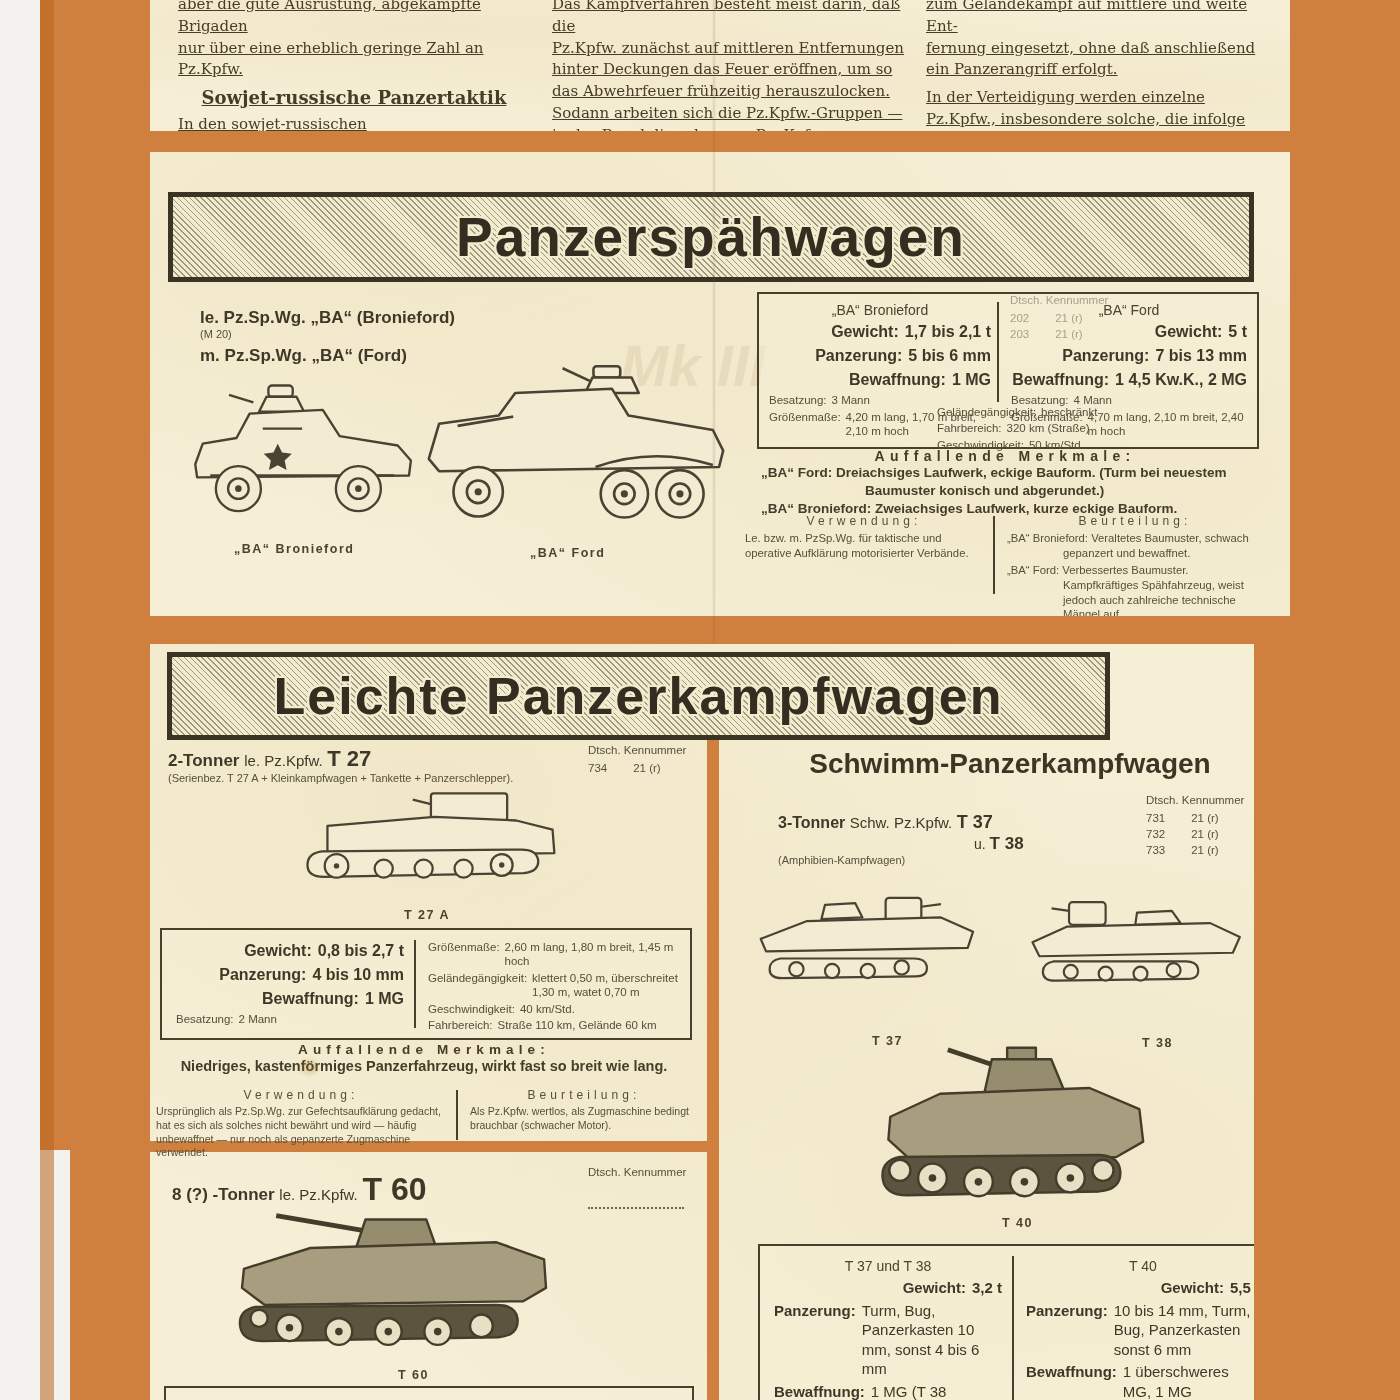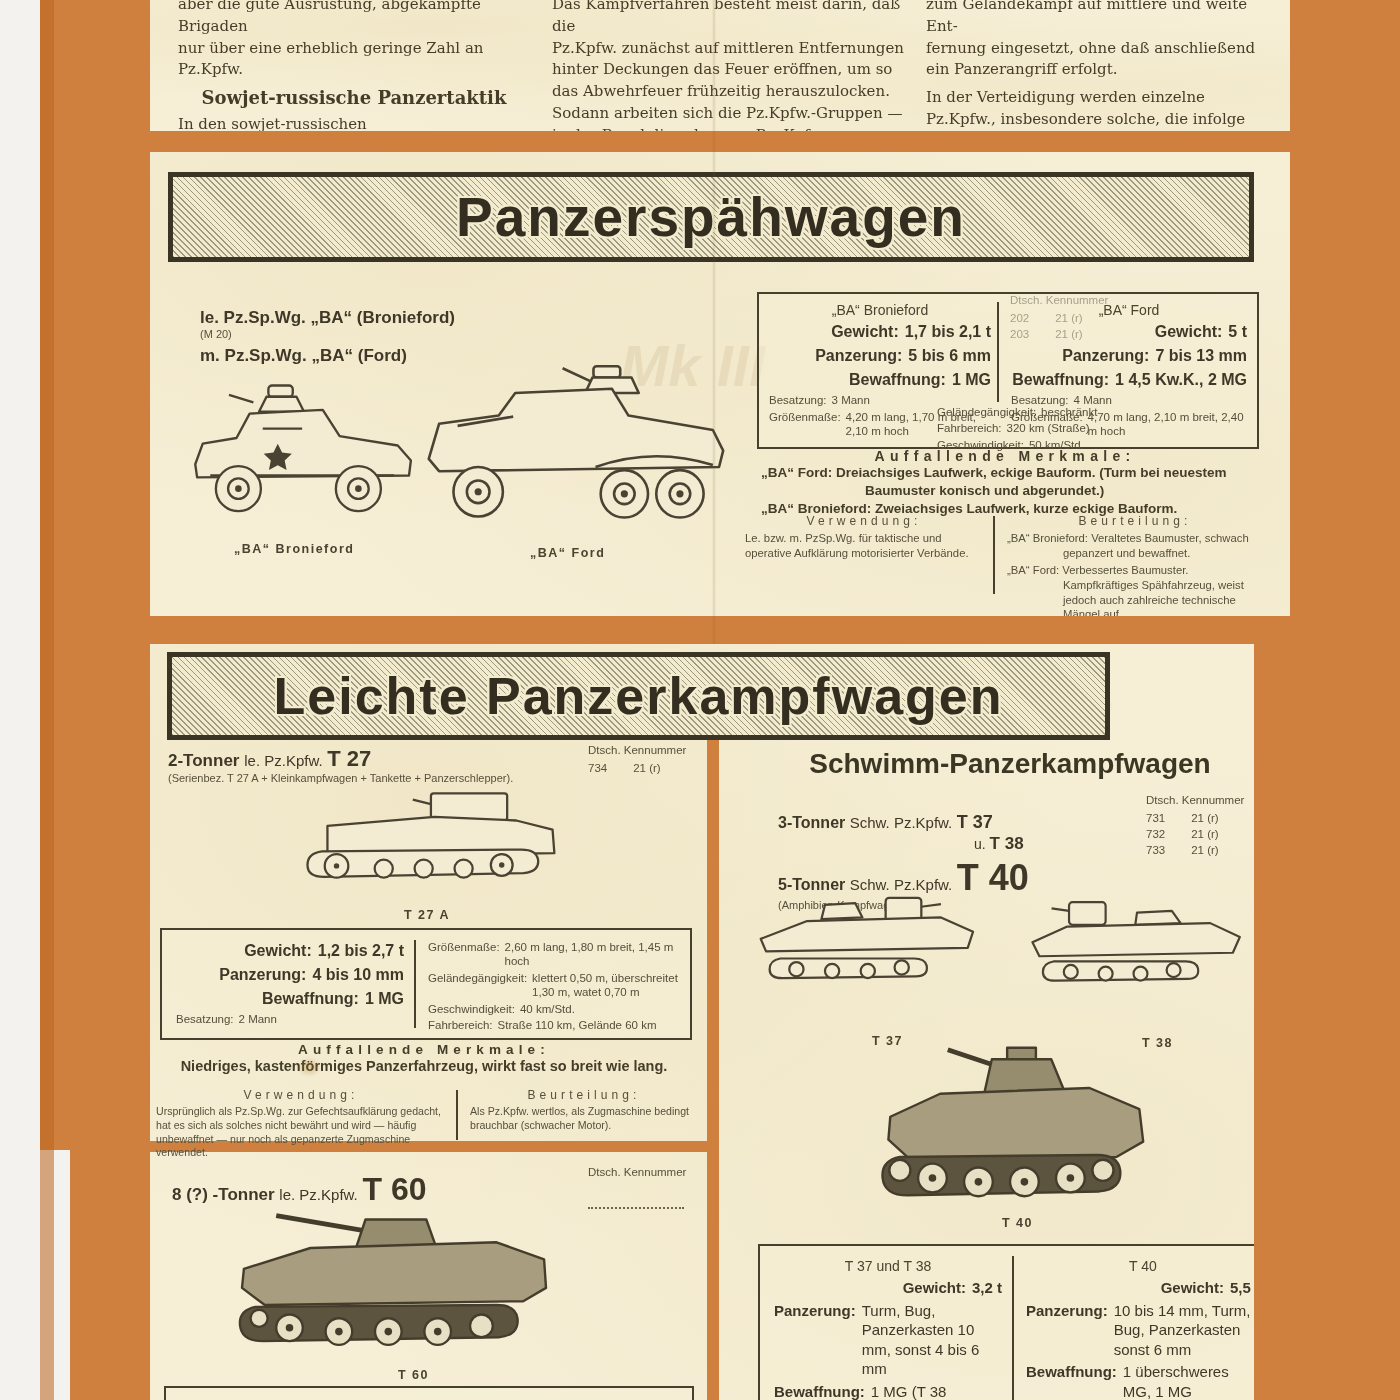--- a/index.html
+++ b/index.html
@@ -21,21 +21,21 @@
           display:flex;align-items:center;justify-content:center;}
   .banner-text{font-weight:bold;color:#332e1f;letter-spacing:2px;
           text-shadow:2px 0 0 #f2ebce,-2px 0 0 #f2ebce,0 2px 0 #f2ebce,0 -2px 0 #f2ebce,
                       2px 2px 0 #f2ebce,-2px -2px 0 #f2ebce,2px -2px 0 #f2ebce,-2px 2px 0 #f2ebce;}
 
   
   .frk{font-family:"DejaVu Serif",serif;font-size:15px;line-height:1.45;color:#463c28;}
   .frk .cut{margin-top:-10px;display:block;}
   .frk-h{font-family:"DejaVu Serif",serif;font-weight:bold;font-size:18px;text-align:center;margin:4px 0 3px;}
 
-  .col{position:absolute;top:4px;}
+  .col{position:absolute;top:4px;text-decoration:underline;}
 
   
   .specbox{position:absolute;border:2px solid #46402c;background:rgba(246,239,214,.5);}
   .vdiv{position:absolute;width:2px;background:#46402c;}
   .row-lg{display:flex;font-size:16px;line-height:1.3;margin:3px 0;justify-content:flex-end;}
   .row-lg .lbl{font-weight:bold;margin-right:6px;white-space:nowrap;}
   .row-lg .val{font-weight:bold;}
   .row-sm{display:flex;font-size:11.5px;line-height:1.25;margin:2px 0;color:#554e3a;}
   .row-sm .lbl{margin-right:5px;white-space:nowrap;}
   .boxtitle{text-align:center;font-size:14px;margin:6px 0 4px;color:#4a432f;}
@@ -80,21 +80,21 @@
       <div>Pz.Kpfw. zunächst auf mittleren Entfernungen hinter Deckungen das Feuer eröffnen, um so das Abwehrfeuer frühzeitig herauszulocken. Sodann arbeiten sich die Pz.Kpfw.-Gruppen — in der Regel die schweren Pz. Kpfw. voraus, die leichten rückwärts gestaffelt folgend — unter geschickter Ausnutzung des Geländes an die</div>
     </div>
     <div class="col frk" style="left:776px;width:348px;">
       <span class="cut">zum Geländekampf auf mittlere und weite Ent-</span>
       <div>fernung eingesetzt, ohne daß anschließend ein Panzerangriff erfolgt.</div>
       <div style="margin-top:6px;">In der Verteidigung werden einzelne Pz.Kpfw., insbesondere solche, die infolge technischer Mängel unbeweglich geworden sind, bis zum Turm fest eingegraben und wirken so als gepanzerte Stützpunkte.</div>
     </div>
   </div>
 
   <div class="panel" style="left:150px;top:152px;width:1140px;height:464px;overflow:hidden;">
-    <div class="banner" style="left:18px;top:20px;width:1076px;height:80px;justify-content:center;">
+    <div class="banner" style="left:18px;top:40px;width:1076px;height:80px;justify-content:center;">
       <span class="banner-text" style="font-size:55px;">Panzerspähwagen</span>
     </div>
 
     <div class="ghost" style="left:470px;top:180px;font-size:58px;font-style:italic;">Mk III</div>
 
     <div style="position:absolute;left:50px;top:156px;">
       <div class="vehname">le. Pz.Sp.Wg. „BA“ (Bronieford)</div>
       <div class="small-note">(M 20)</div>
       <div class="vehname" style="margin-top:6px;">m. Pz.Sp.Wg. „BA“ (Ford)</div>
     </div>
@@ -272,21 +272,21 @@
       <circle cx="46" cy="88" r="3" fill="#4a4232"></circle>
         <circle cx="228" cy="87" r="3" fill="#4a4232"></circle>
     </svg>
     <div class="caption" style="left:254px;top:264px;">T 27 A</div>
 
     <div class="specbox" style="left:10px;top:284px;width:528px;height:108px;">
       <div class="vdiv" style="left:252px;top:10px;height:88px;width:1.5px;"></div>
       <div style="position:absolute;left:14px;top:8px;width:228px;">
         <div class="row-lg">
             <span class="lbl">Gewicht:</span>
-            <span class="val">1,2 bis 2,7 t</span>
+            <span class="val">0,8 bis 2,7 t</span>
           </div>
         <div class="row-lg">
             <span class="lbl">Panzerung:</span>
             <span class="val">4 bis 10 mm</span>
           </div>
         <div class="row-lg">
             <span class="lbl">Bewaffnung:</span>
             <span class="val">1 MG</span>
           </div>
         <div class="row-sm">
@@ -378,23 +378,20 @@
           <span>21 (r)</span>
         </div>
     </div>
 
     <div style="position:absolute;left:628px;top:168px;width:350px;">
       <div class="vehname" style="font-size:16px;"><span>3-Tonner</span>
         <span class="mid">Schw. Pz.Kpfw.</span>
         <span class="big" style="font-size:18px;">T 37</span></div>
       <div style="padding-left:196px;font-size:14px;"><span>u.</span>
         <span style="font-weight:bold;font-size:17px;">T 38</span></div>
-      <div class="vehname" style="font-size:16px;margin-top:2px;"><span>5-Tonner</span>
-        <span class="mid">Schw. Pz.Kpfw.</span>
-        <span class="big" style="font-size:36px;">T 40</span></div>
       <div class="small-note">(Amphibien-Kampfwagen)</div>
     </div>
 
     <svg style="position:absolute;left:600px;top:238px;" width="232" height="128" viewBox="0 0 260 140">
       <g fill="#f3ecd3" stroke="#4a4232" stroke-width="2.5" stroke-linejoin="round">
         <path d="M192 26 l22-3" fill="none"></path>
         <rect x="152" y="16" width="40" height="26" rx="4"></rect>
         <path d="M84 24 l34-2 8 16 -46 2 z"></path>
         <path d="M12 62 l52-20 150-4 36 16 -6 18 -226 4 z"></path>
         <path d="M34 84 q-12 2 -12 12 q0 10 14 10 l150 -2 q14 0 12-12 q-2-8 -14-8 z"></path>

